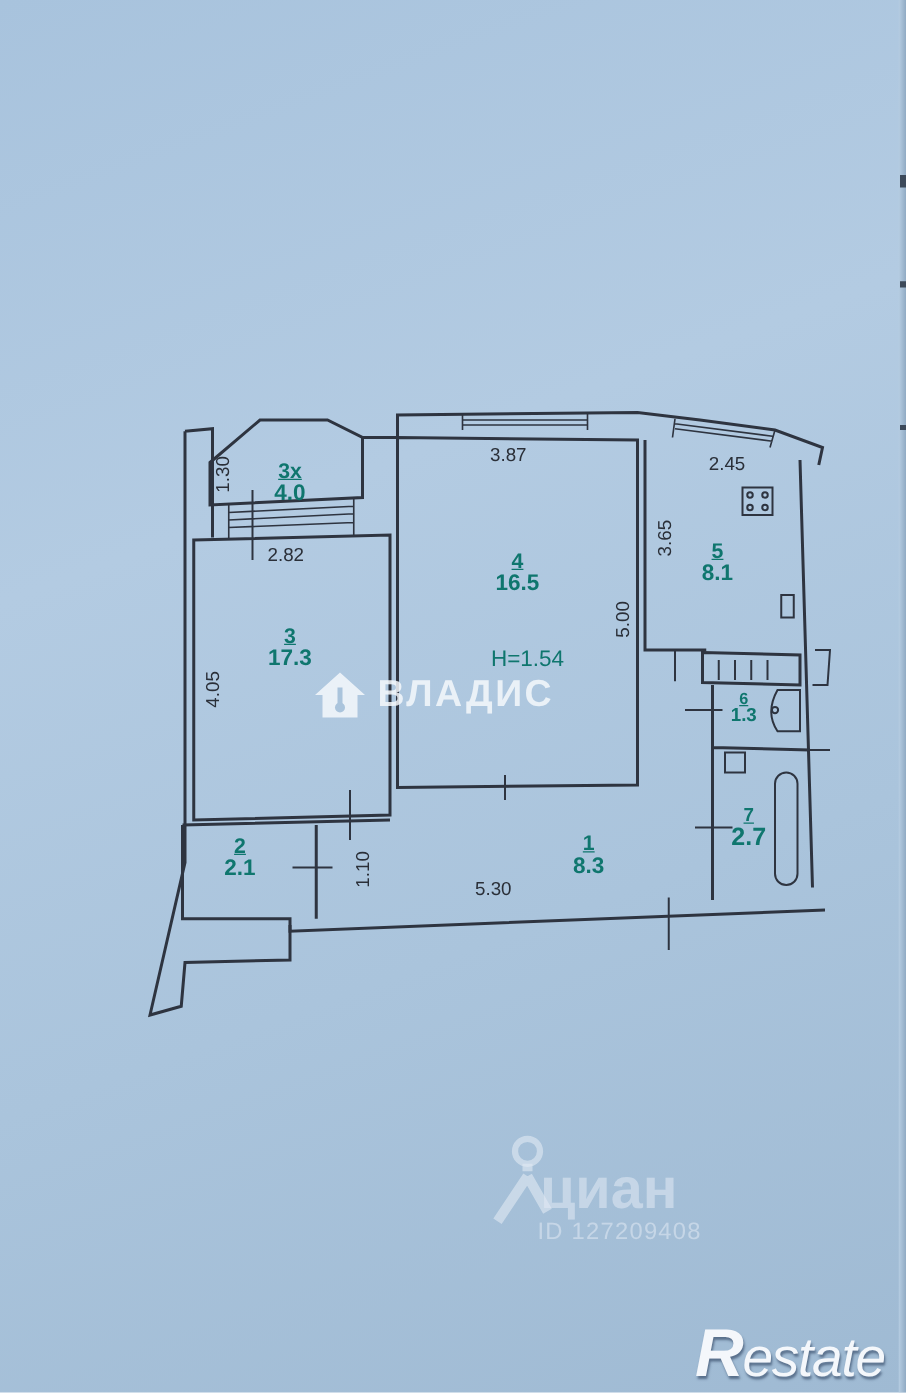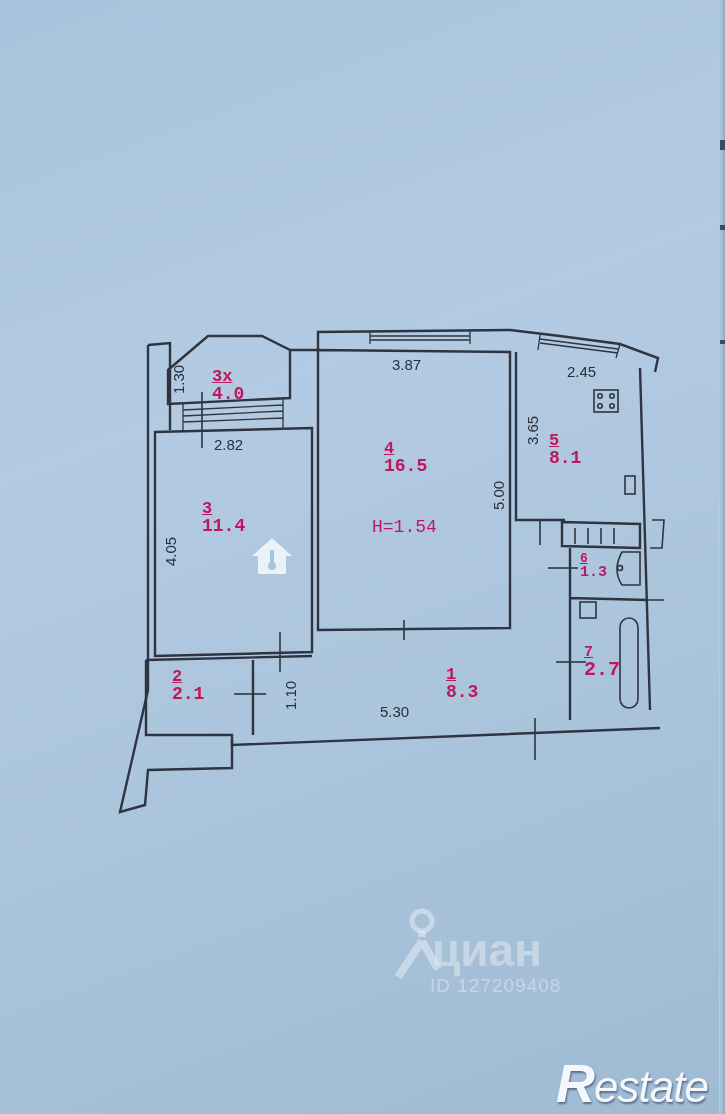--- a/index.html
+++ b/index.html
@@ -11,22 +11,22 @@
   .page-edge {
     position: absolute; top: 0; right: 0; width: 6px; height: 1114px;
     background: linear-gradient(90deg, #b6cde2, #8fa9c2);
   }
   .edge-mark { position: absolute; right: 0; width: 5px; background: #3d4a5a; }
   svg.plan { position: absolute; left: 0; top: 0; }
   .wall { fill: none; stroke: #2e3440; stroke-width: 2.4; stroke-linejoin: miter; }
   .thin { fill: none; stroke: #2e3440; stroke-width: 1.6; }
   .window { fill: none; stroke: #2e3440; stroke-width: 1.3; }
   .lbl {
-    position: absolute; color: #be185d; font-weight: bold; 
-    font-family: Liberation Mono, monospace; line-height: 1;
+    position: absolute; color: #0f766e; font-weight: bold; text-align: center;
+    font-family: Liberation Sans, sans-serif; line-height: 1;
   }
   .room-num { font-size: 17px; text-decoration: underline; }
   .room-area { font-size: 18px; }
   .dim { position: absolute; color: #2a2f38; font-size: 15px; line-height: 1;
     font-family: "Liberation Sans", sans-serif; }
   .dim.v { transform: rotate(-90deg); transform-origin: center center; }
   .wm-vladis {
     position: absolute; left: 250px; top: 536px; display: flex; align-items: center; gap: 8px;
     color: rgba(245,248,252,0.85);
   }
@@ -91,21 +91,21 @@
   <line class="thin" x1="280" y1="632" x2="280" y2="672"></line>
   <line class="thin" x1="535" y1="718" x2="535" y2="760"></line>
 </svg>
 
 <div class="lbl" style="left:212px;top:368px;width:40px">
   <div class="room-num">3х</div>
   <div class="room-area">4.0</div>
 </div>
 <div class="lbl" style="left:202px;top:500px;width:60px">
   <div class="room-num">3</div>
-  <div class="room-area">11.4</div>
+  <div class="room-area">17.3</div>
 </div>
 <div class="lbl" style="left:384px;top:440px;width:60px">
   <div class="room-num">4</div>
   <div class="room-area">16.5</div>
 </div>
 <div class="lbl" style="left:372px;top:518px;width:100px;font-size:18px;font-weight:normal">H=1.54</div>
 <div class="lbl" style="left:549px;top:432px;width:50px">
   <div class="room-num">5</div>
   <div class="room-area">8.1</div>
 </div>
@@ -135,20 +135,21 @@
 <div class="dim v" style="left:518px;top:423px">3.65</div>
 <div class="dim v" style="left:276px;top:688px">1.10</div>
 <div class="dim" style="left:380px;top:704px">5.30</div>
 
 <div class="wm-vladis">
   <svg width="44" height="40" viewBox="0 0 44 40">
     <path d="M22 2 L42 20 L36 20 L36 38 L8 38 L8 20 L2 20 Z" fill="rgba(245,248,252,0.85)"></path>
     <circle cx="22" cy="30" r="4" fill="#aac4dc"></circle>
     <rect x="20" y="14" width="4" height="13" fill="#aac4dc"></rect>
   </svg>
+  <span class="txt">ВЛАДИС</span>
 </div>
 
 <div class="wm-cian">
   <svg width="50" height="76" viewBox="0 0 50 76">
     <circle cx="30" cy="16" r="10" fill="none" stroke="rgba(225,234,244,0.6)" stroke-width="5"></circle>
     <path d="M30 26 L30 32 M30 36 L6 72 M30 36 L46 64" stroke="rgba(225,234,244,0.6)" stroke-width="8" fill="none"></path>
   </svg>
   <span class="word">циан</span>
   <span class="id">ID 127209408</span>
 </div>

